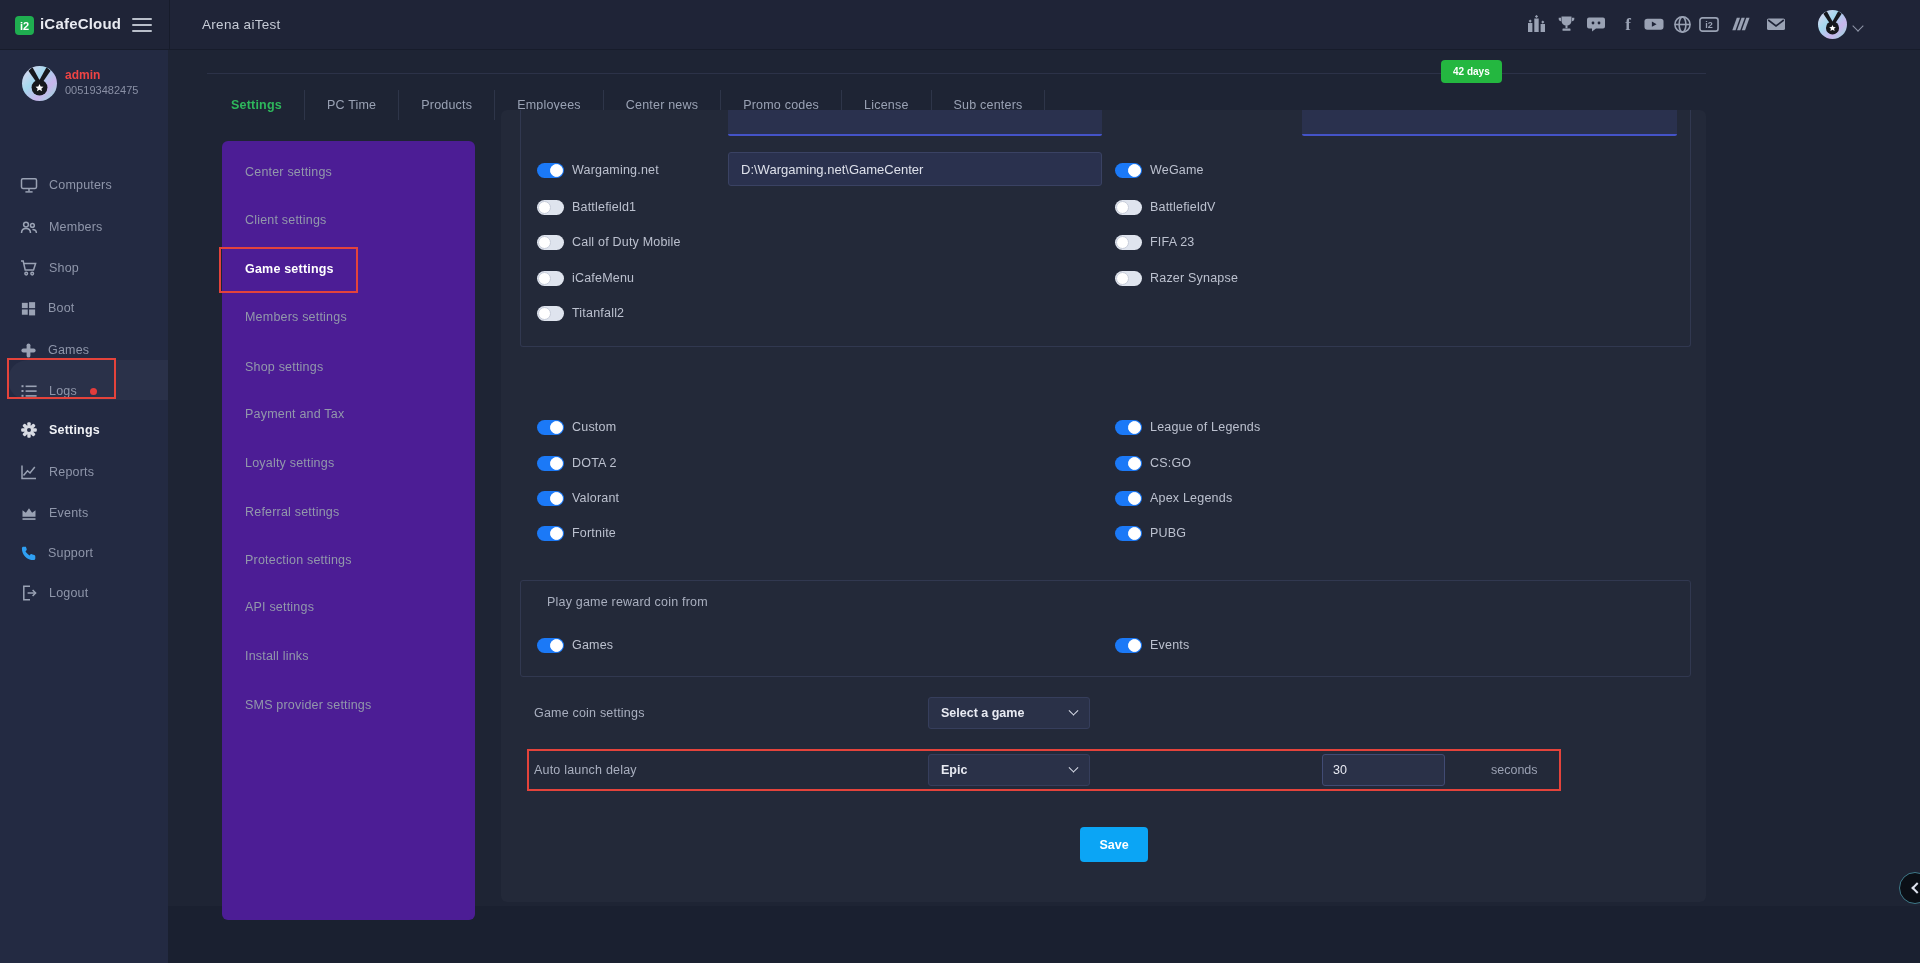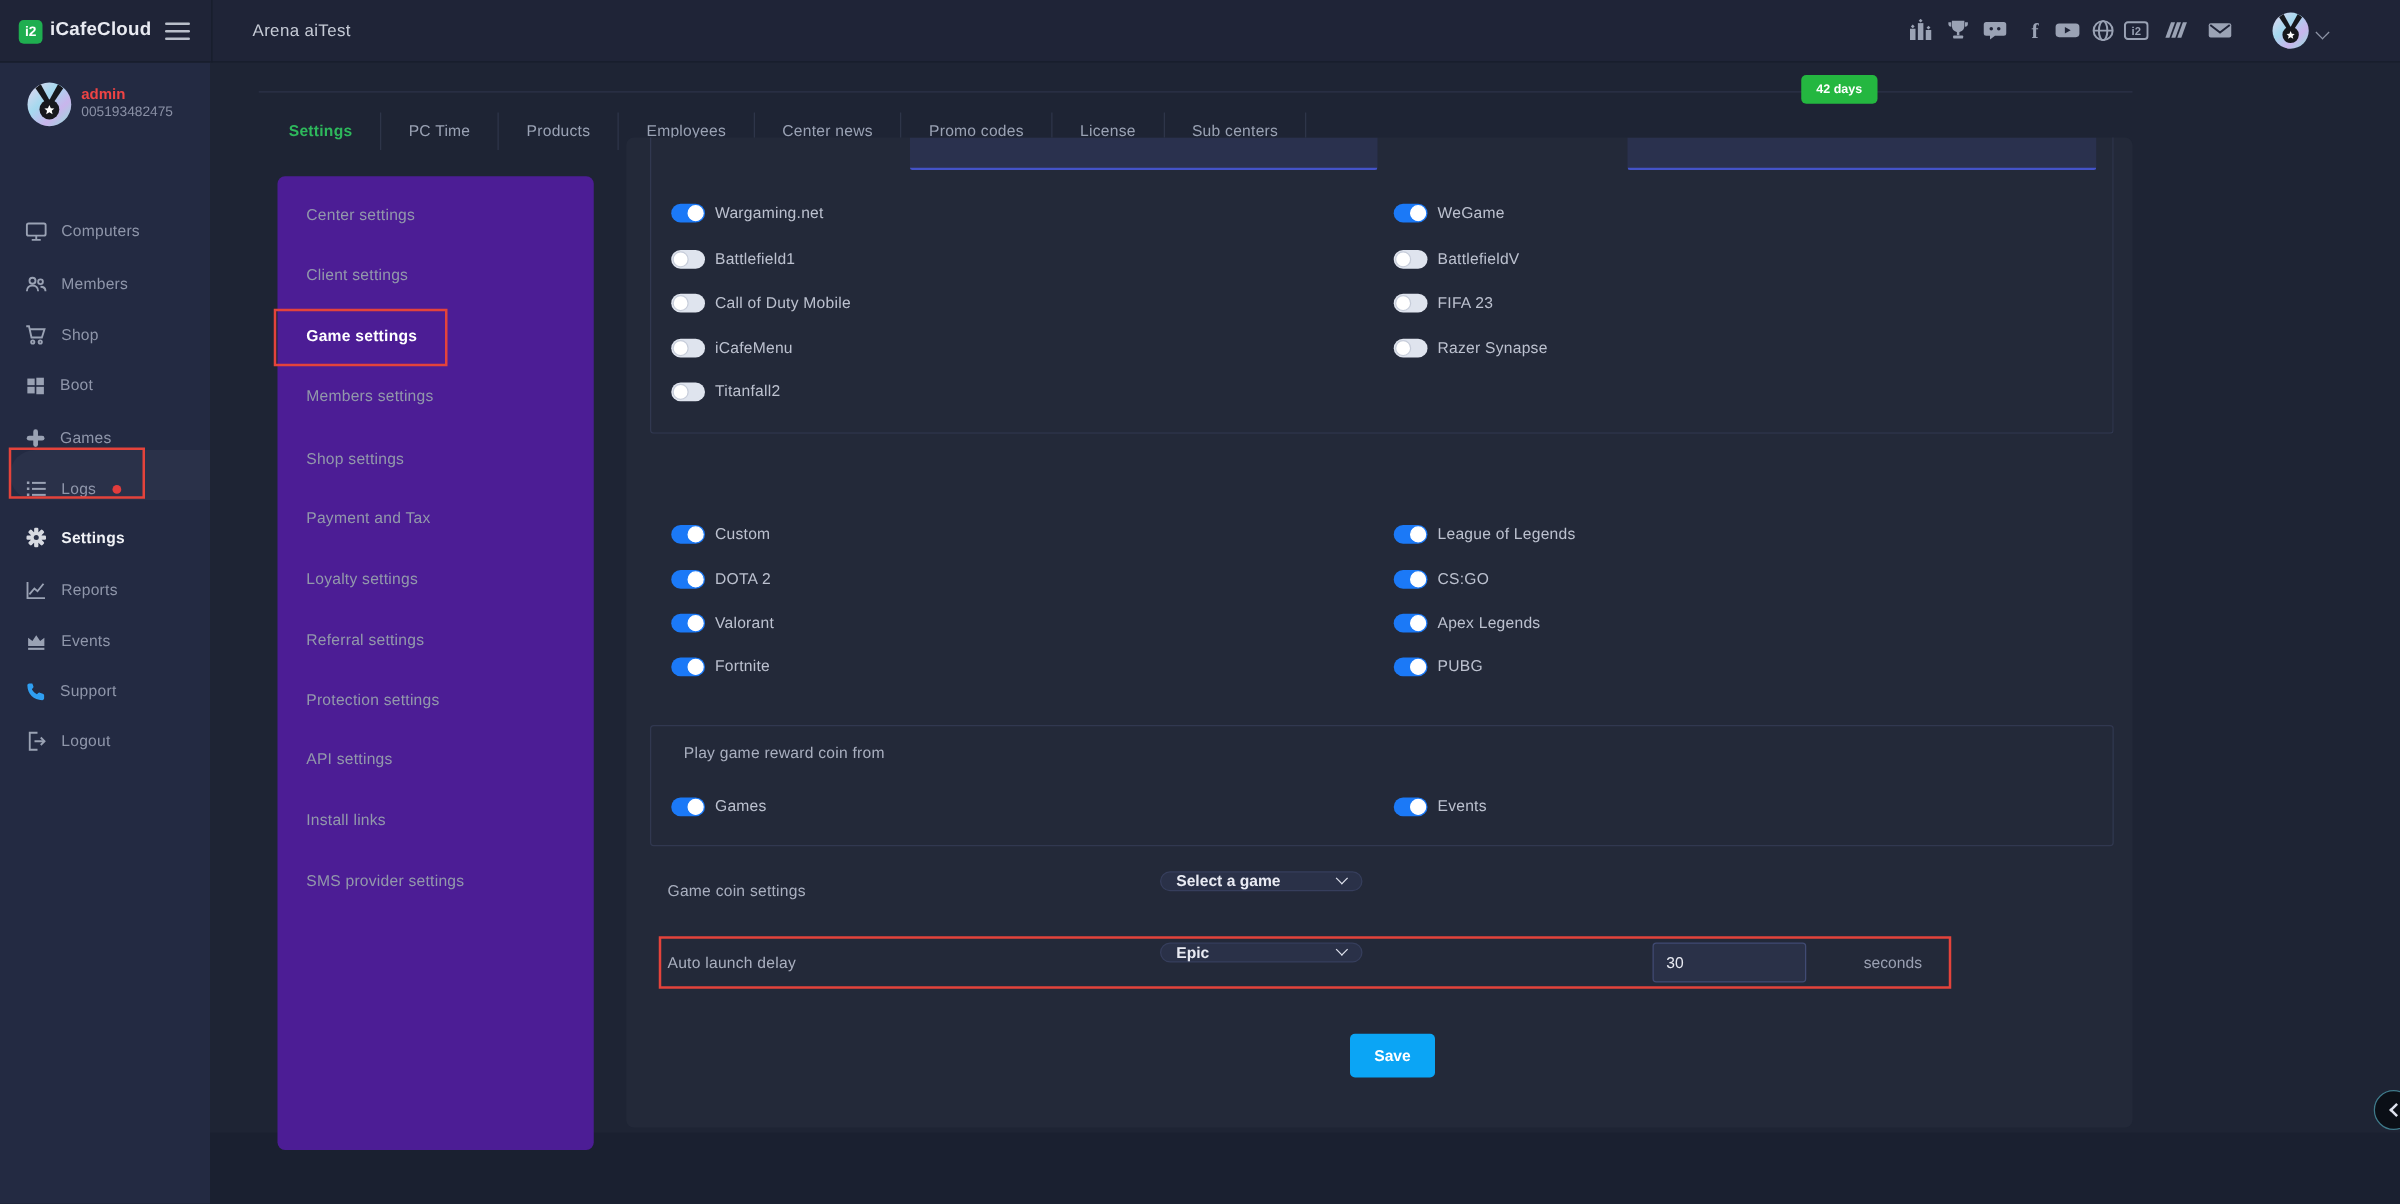--- a/index.html
+++ b/index.html
@@ -57,21 +57,21 @@
   .trow { display:flex; align-items:center; gap:8px; height:26px; }
   .trow .tlabel { font-size:12.5px; color:#bcc1cf; letter-spacing:.2px; }
   .switch { position:relative; width:27px; height:15px; border-radius:8px; background:#dfe4ee; cursor:pointer; flex:0 0 auto; }
   .switch .knob { position:absolute; top:1px; left:1px; width:13px; height:13px; border-radius:50%; background:#fff;
     border:1px solid #c7cdda; }
   .switch.on { background:#1b79f7; }
   .switch.on .knob { left:13px; border-color:#fff; }
   .pathinput { height:34px; background:#2a314e; border:1px solid #3a4263; border-radius:3px; color:#dde0ea;
     font-size:13px; padding:0 12px; font-family:"Liberation Sans","DejaVu Sans",sans-serif; }
   .partial-input { height:26px; background:#2a314e; border-bottom:2px solid #4453c8; border-radius:0 0 2px 2px; }
-  .select { height:16px; background:#2a3148; border:1px solid #363e5c; border-radius:13px; color:#e8eaf2;
+  .select { height:32px; background:#2a3148; border:1px solid #363e5c; border-radius:3px; color:#e8eaf2;
     font-size:12.5px; font-weight:bold; display:flex; align-items:center; padding:0 12px; cursor:pointer; }
   .select .sel-chev { margin-left:auto; width:7px; height:7px; border-right:1.8px solid #dfe3ee; border-bottom:1.8px solid #dfe3ee; transform:rotate(45deg) translate(-2px,-2px); }
   .numbox { width:123px; height:32px; background:#2a3148; border:1px solid #414b74; border-radius:3px; color:#e8eaf2;
     font-size:12.5px; padding:0 10px; font-family:"Liberation Sans","DejaVu Sans",sans-serif; }
   .field-label { font-size:12.5px; color:#a9afbf; letter-spacing:.2px; }
   .unit-label { font-size:12.5px; color:#9aa0b2; }
   .save-btn { left:579px; top:717px; width:68px; height:35px; background:#0ba5f5; border:none; border-radius:4px;
     color:#fff; font-size:12.5px; font-weight:bold; cursor:pointer; font-family:"Liberation Sans","DejaVu Sans",sans-serif; }
 
   
@@ -319,20 +319,21 @@
 
     <div class="partial-input abs" style="left:227px; top:0; width:374px;"></div>
     <div class="partial-input abs" style="left:801px; top:0; width:375px;"></div>
 
     <div class="trow abs" style="left:36px; top:47px;">
       <span class="switch on">
           <span class="knob"></span>
         </span>
       <span class="tlabel">Wargaming.net</span>
     </div>
+    <input class="pathinput abs" style="left: 227px; top: 42px; width: 374px;" value="D:\Wargaming.net\GameCenter">
     <div class="trow abs" style="left:36px; top:84px;">
       <span class="switch">
           <span class="knob"></span>
         </span>
       <span class="tlabel">Battlefield1</span>
     </div>
     <div class="trow abs" style="left:36px; top:119px;">
       <span class="switch">
           <span class="knob"></span>
         </span>

